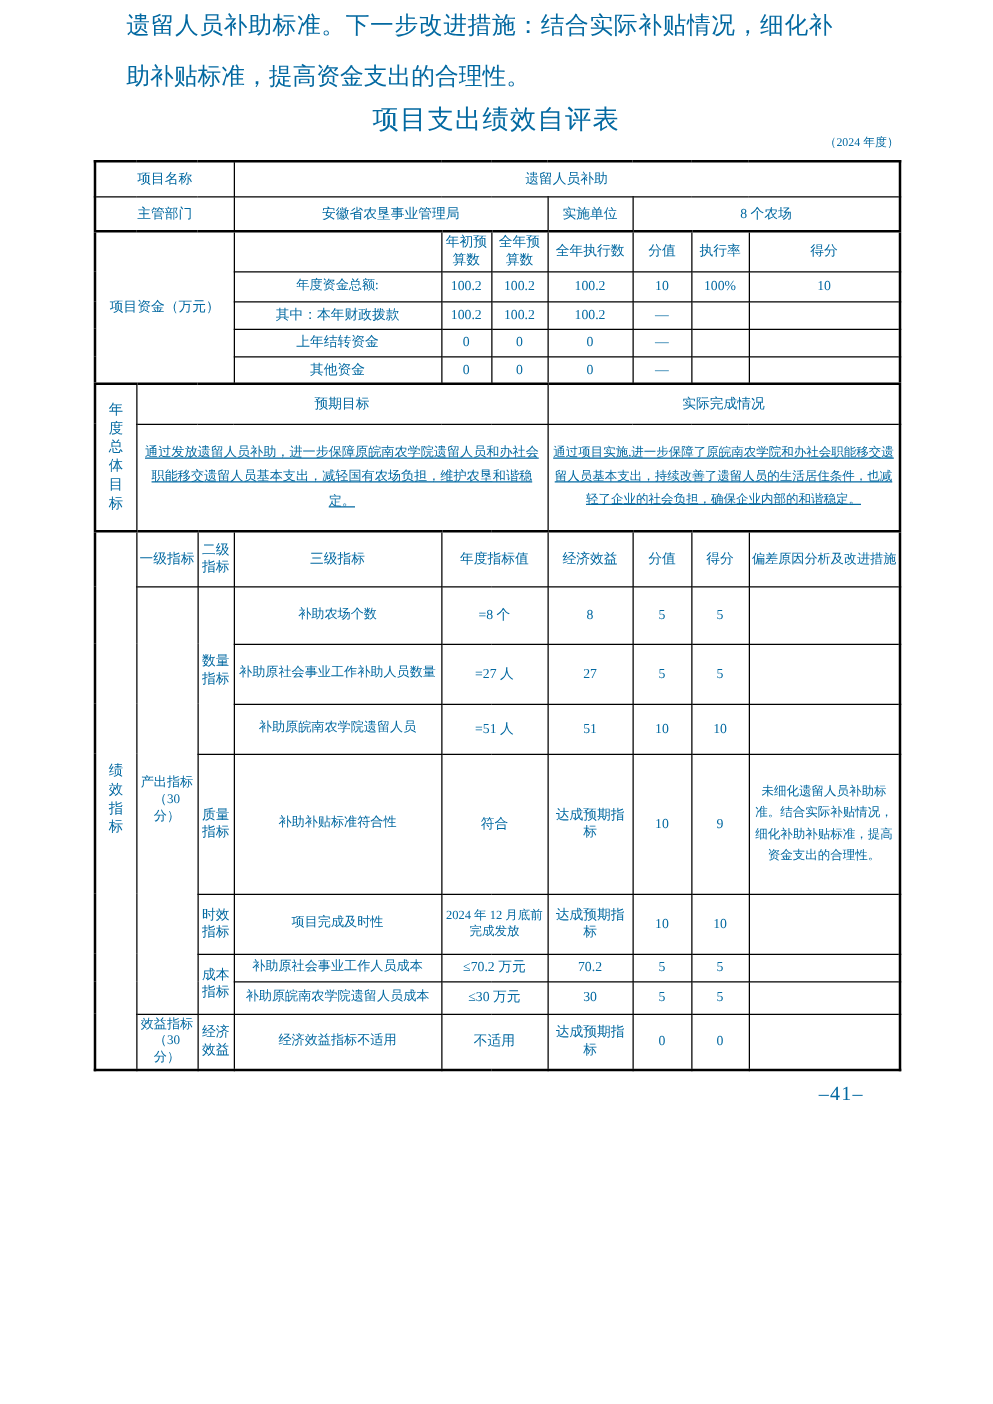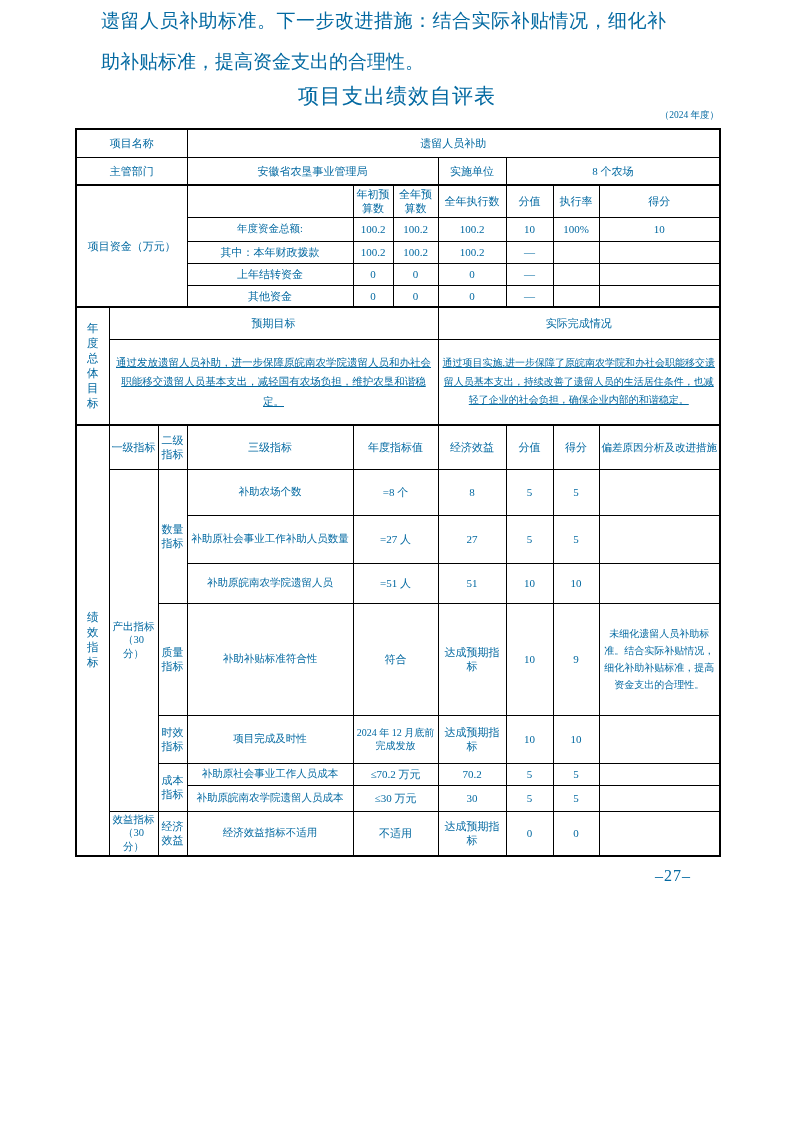--- a/index.html
+++ b/index.html
@@ -284,15 +284,15 @@
         <td class="left">经济效益指标不适用</td>
         <td colspan="2">不适用</td>
         <td>达成预期指标</td>
         <td>0</td>
         <td>0</td>
         <td class="dev"></td>
       </tr>
     </tbody>
   </table>
 
-  <div class="page-number">–27–</div>
+  <div class="page-number">–41–</div>
 
 </div>
 
 </body></html>

